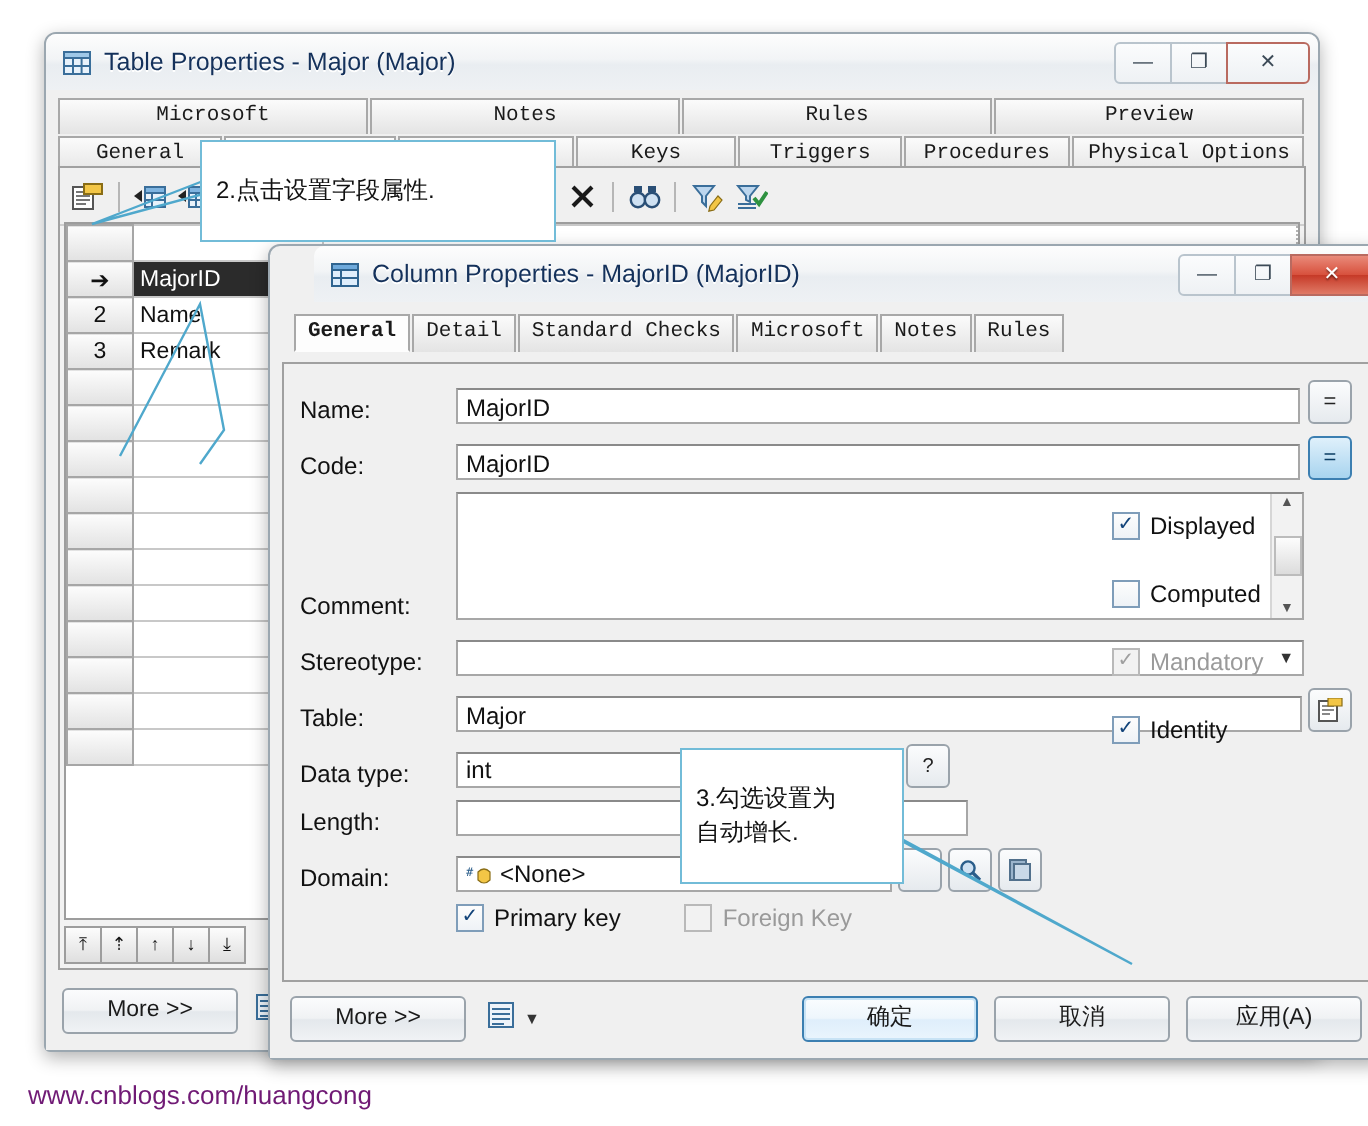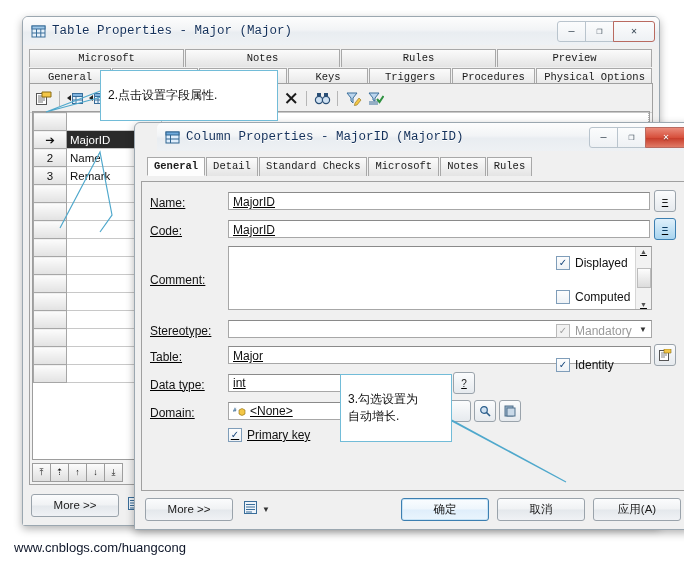--- a/index.html
+++ b/index.html
@@ -25,21 +25,20 @@
   }
   .titlebar {
     height: 28px;
     border-radius: 5px 5px 0 0;
     background: linear-gradient(to bottom, #fdfdfd 0%, #f2f4f6 45%, #e9edf1 55%, #eef1f4 100%);
     border-bottom: 1px solid #d6dde3;
     display: flex;
     align-items: center;
     padding: 0 4px 0 8px;
     position: relative;
-    font-family: Liberation Mono, monospace;
   }
   .title-icon {
     width: 15px; height: 15px;
     margin-right: 6px;
     flex: 0 0 auto;
     position: relative;
   }
   .title-text {
     font-size: 12.5px;
     color: #14315b;
@@ -205,23 +204,22 @@
   .cp-panel {
     position: absolute;
     left: 6px; right: 6px; top: 30px; bottom: 38px;
     background: #f0f0f0;
     border: 1px solid #a0a0a0;
     padding: 8px 8px 6px 8px;
   }
 
   .field-row {
     display: flex;
-    align-items: center;
+    align-items: flex-end;
     margin-bottom: 6px;
-    text-decoration: underline;
   }
   .field-label {
     width: 78px;
     flex: 0 0 78px;
     font-size: 12px;
     color: #111;
     padding-top: 3px;
   }
   .tb-input {
     flex: 1 1 auto;
@@ -353,21 +351,21 @@
     left: 0; top: 0;
     width: 684px; height: 563px;
     pointer-events: none;
     z-index: 55;
   }
 
   .watermark {
     position: absolute;
     left: 14px; bottom: 8px;
     font-size: 13px;
-    color: #0f172a;
+    color: #701a75;
     z-index: 70;
     white-space: nowrap;
   }
 </style>
 </head>
 <body>
 
 <div id="root">
 
   <div class="window" id="table-window">
@@ -710,20 +708,27 @@
 
         <div class="field-row">
           <span class="field-label">Data type:</span>
           <span class="combo" style="max-width:222px;">
             <span>int</span>
             <span class="caret">▼</span>
           </span>
           <span class="small-btn">?</span>
         </div>
 
+        <div class="field-row">
+          <span class="field-label">Length:</span>
+          <span class="tb-input" style="max-width:118px;flex:0 0 118px;"></span>
+          <span style="flex:0 0 36px;"></span>
+          <span class="field-label" style="width:64px;flex:0 0 64px;">Precision:</span>
+          <span class="tb-input" style="max-width:38px;flex:0 0 38px;"></span>
+        </div>
 
         <div class="field-row">
           <span class="field-label">Domain:</span>
           <span class="combo" style="max-width:218px;flex:0 0 218px;">
             <span style="display:inline-flex;align-items:center;margin-right:4px;">
               <svg width="13" height="11" viewBox="0 0 13 11">
                 <text x="0" y="6" font-size="6" fill="#2a5d8a" font-family="monospace">#</text>
                 <path d="M6 4 q3 -3 6 0 l0 4 q-3 3 -6 0 Z" fill="#f3c646" stroke="#8a6d15" stroke-width=".6"></path>
               </svg>
             </span>

